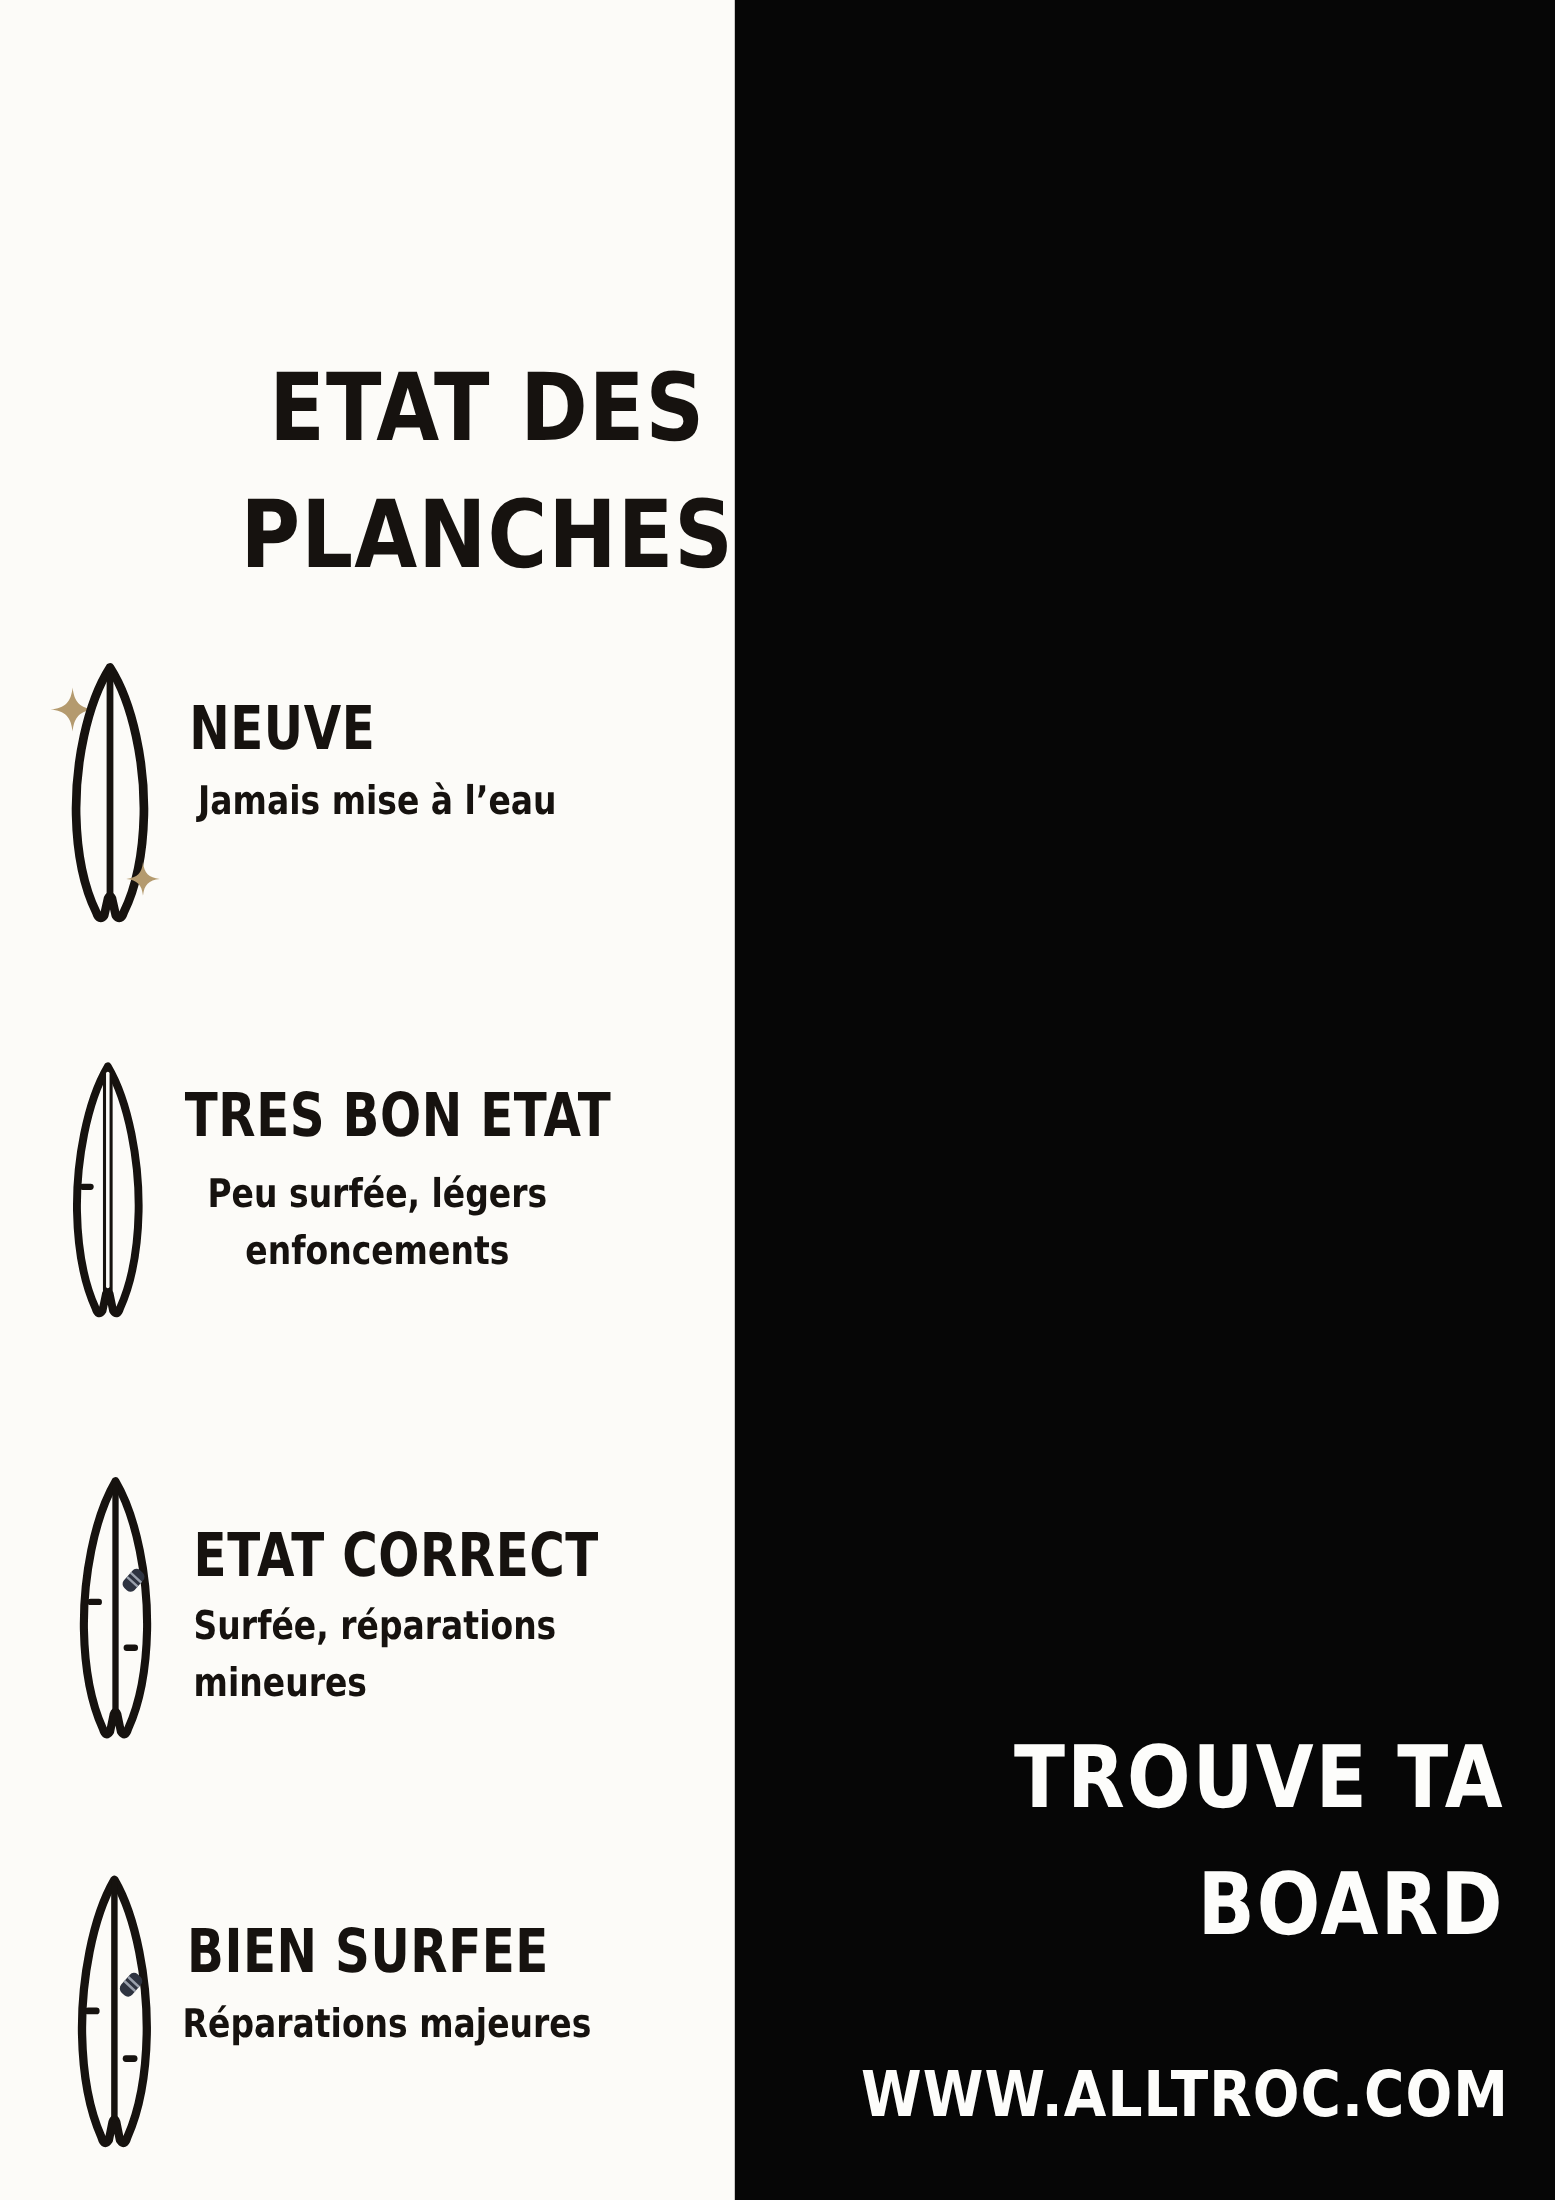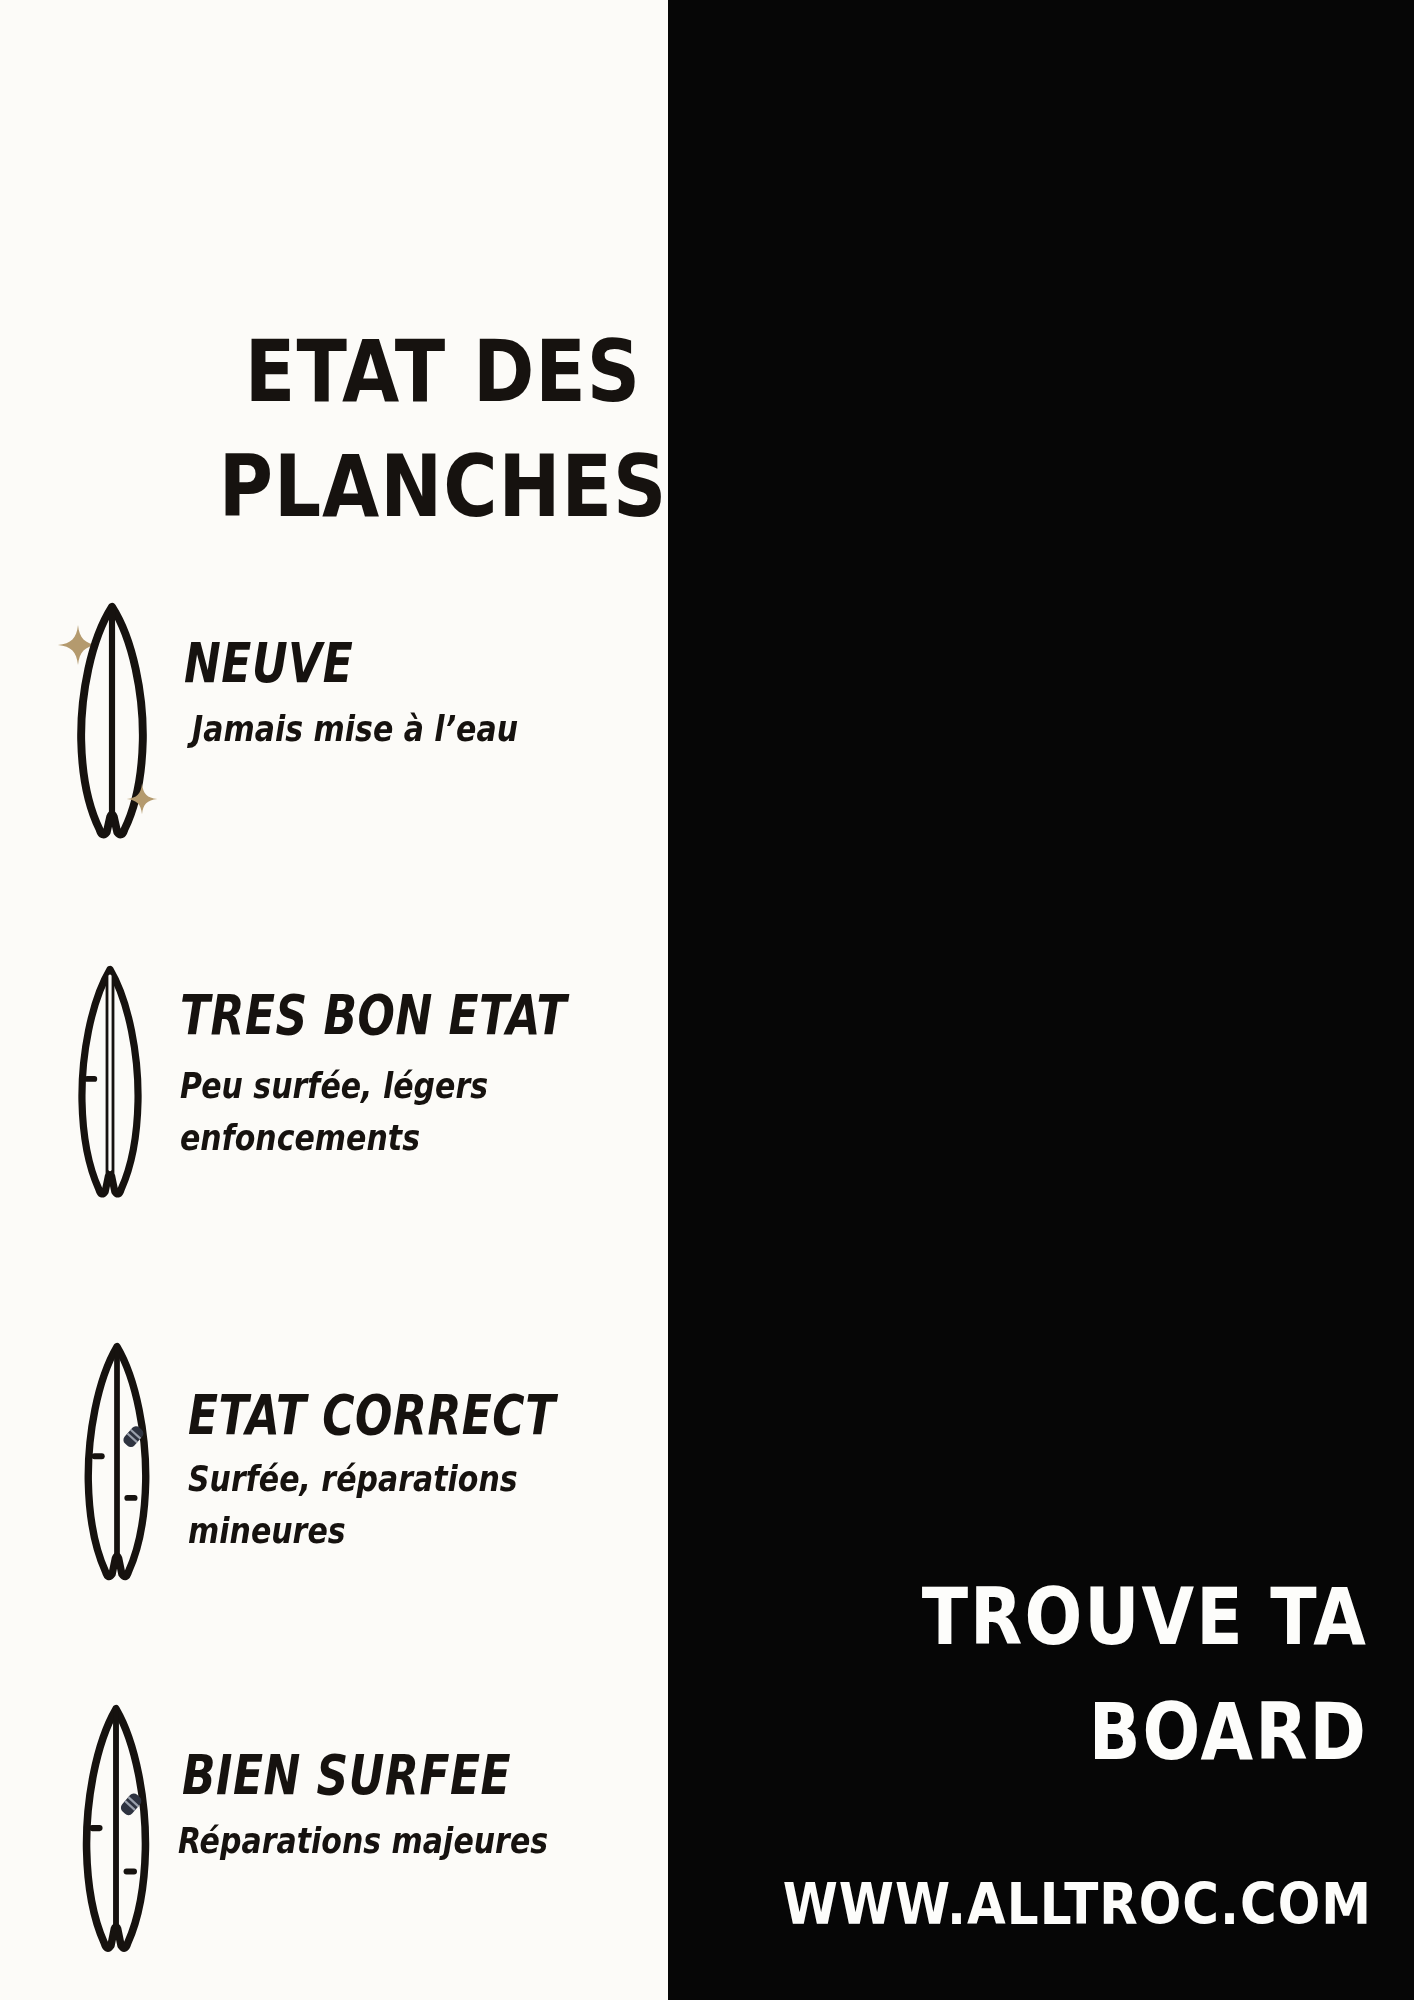--- a/index.html
+++ b/index.html
@@ -32,21 +32,21 @@
     left:160px;top:314px;width:566px;
     margin:0;
     text-align:center;
     font-size:74px;line-height:100px;
     font-weight:bold;
     letter-spacing:1px;
     color:var(--ink);
     transform:scaleY(1.15);
     transform-origin:top center;
   }
-  .row{position:absolute;left:12px;width:600px;font-style:italic;}
+  .row{position:absolute;left:0;width:600px;}
   .board-svg{position:absolute;display:block;}
   .sparkle-svg{position:absolute;display:block;}
   .cond-label{
     position:absolute;
     margin:0;
     font-size:44px;line-height:44px;
     font-weight:bold;
     letter-spacing:0.5px;
     color:var(--ink);
     white-space:nowrap;
@@ -114,21 +114,21 @@
       <path class="rail" d="M50,8 C26,48 14,115 15,170 C16,218 24,252 36,278 Q39,288 44,281 L48,262 Q50,257 52,262 L56,281 Q61,288 64,278 C76,252 84,218 85,170 C86,115 74,48 50,8 Z"></path>
       <path class="stringer" d="M50,12 L50,258"></path>
     </svg>
     <svg class="sparkle-svg" style="left:114px;top:183px;" width="32" height="32" viewBox="-22 -22 44 44">
       <path class="sparkle-path" d="M0,-21 C1.5,-7 7,-1.5 21,0 C7,1.5 1.5,7 0,21 C-1.5,7 -7,1.5 -21,0 C-7,-1.5 -1.5,-7 0,-21 Z"></path>
     </svg>
     <h2 class="cond-label" style="left:172px;top:36px;">NEUVE</h2>
     <p class="cond-desc" style="left:180px;top:103px;width:380px;">Jamais mise à l’eau</p>
   </div>
 
-  <div class="row" style="top:963px;height:280px;">
+  <div class="row" style="top:963px;height:280px;text-align:center;">
     <svg class="board-svg" style="left:58px;top:0;" width="80" height="244" viewBox="0 0 100 300" preserveAspectRatio="none">
       <path class="rail" d="M50,8 C26,48 14,115 15,170 C16,218 24,252 36,278 Q39,288 44,281 L48,262 Q50,257 52,262 L56,281 Q61,288 64,278 C76,252 84,218 85,170 C86,115 74,48 50,8 Z"></path>
       <path class="stringer-outer" d="M50,12 L50,258"></path>
       <path class="stringer-inner" d="M50,16 L50,254"></path>
       <rect class="ding" x="18" y="139" width="16" height="7" rx="3.5"></rect>
     </svg>
     <h2 class="cond-label" style="left:168px;top:25px;">TRES BON ETAT</h2>
     <p class="cond-desc" style="left:168px;top:97px;width:350px;">Peu surfée, légers enfoncements</p>
   </div>
 

